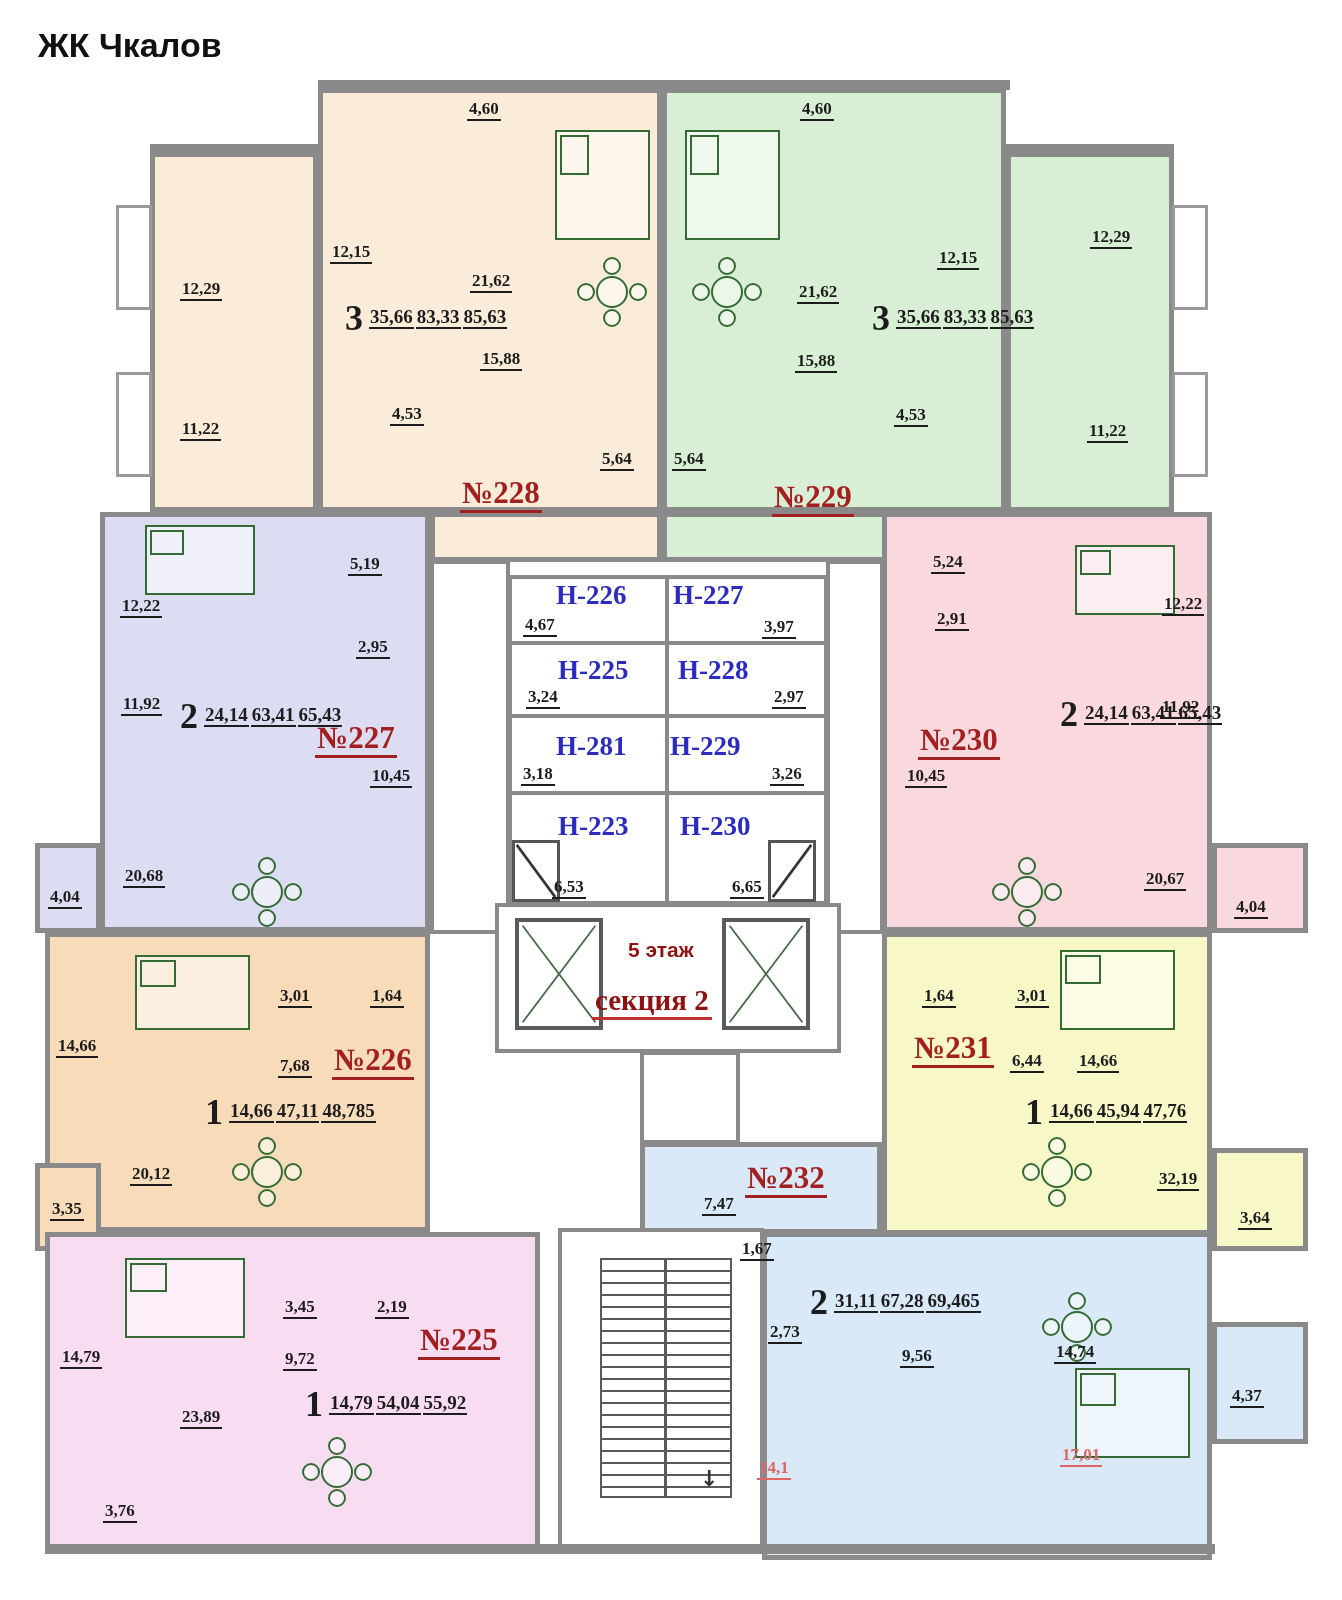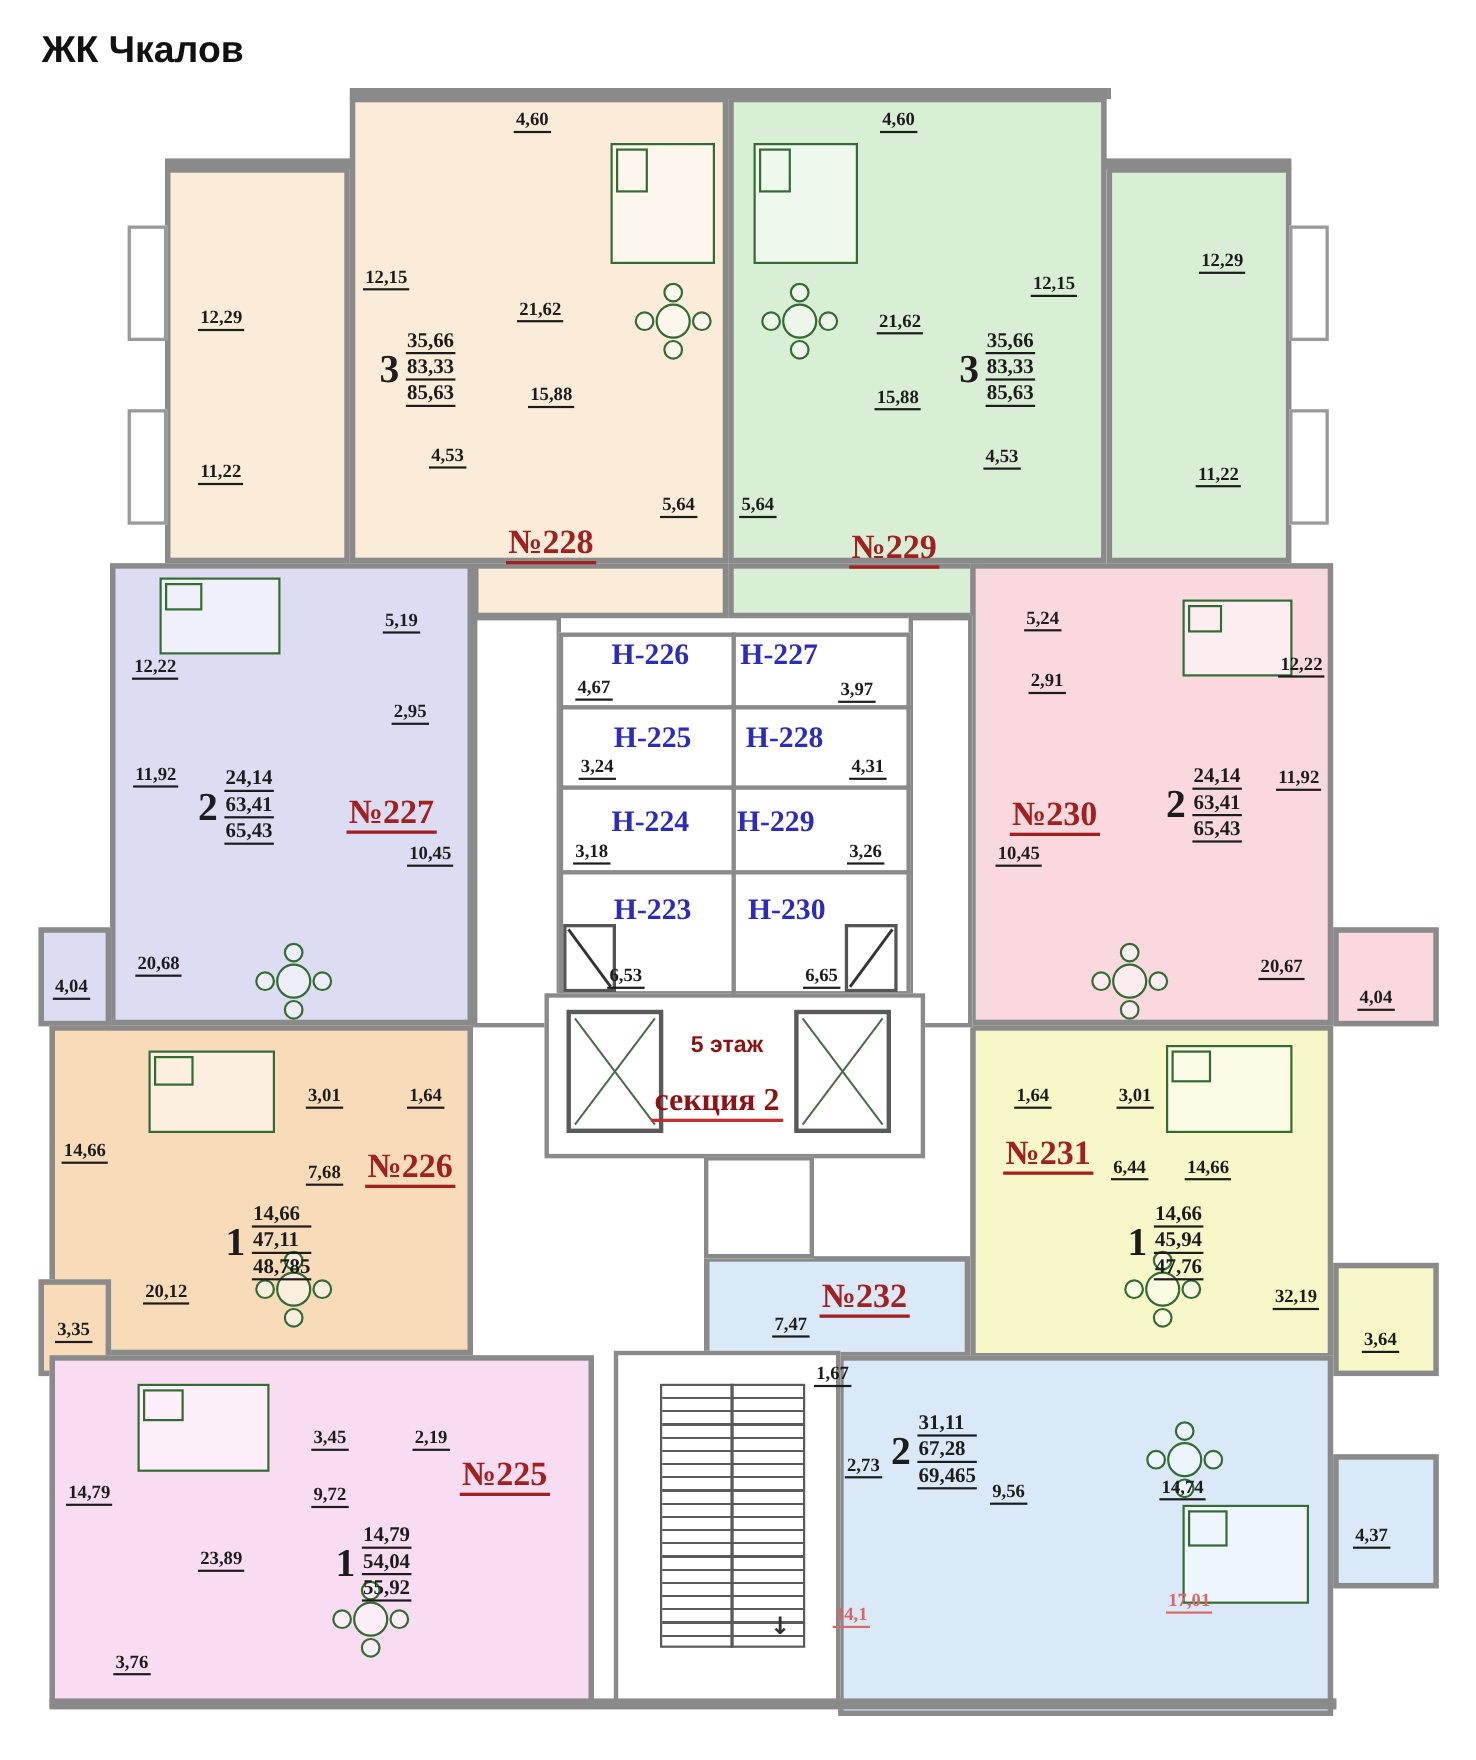--- a/index.html
+++ b/index.html
@@ -11,21 +11,21 @@
   .innerwall{position:absolute;background:#8a8a8a;}
   .title{position:absolute;font:bold 34px "Liberation Sans",sans-serif;color:#111;white-space:nowrap;}
   .dim{position:absolute;font:bold 17px "Liberation Serif",serif;color:#1c1c1c;
        border-bottom:2px solid #1c1c1c;line-height:1.1;padding:0 2px;white-space:nowrap;z-index:40;}
   .dim.red{color:#e06666;border-bottom-color:#e06666;}
   .aptnum{position:absolute;font:bold 31px "Liberation Serif",serif;color:#a32020;
           border-bottom:3px solid #a32020;line-height:1.05;white-space:nowrap;z-index:40;padding:0 2px;}
   .hname{position:absolute;font:bold 27px "Liberation Serif",serif;color:#2b2bbd;white-space:nowrap;z-index:40;}
   .cluster{position:absolute;display:flex;align-items:center;gap:6px;z-index:40;}
   .cluster .digit{font:bold 36px "Liberation Serif",serif;color:#1c1c1c;line-height:1;}
-  .cluster .col{display:flex;flex-direction:column;gap:2px;}
+  .cluster .col{display:flex;flex-direction:row;gap:2px;}
   .cluster .col span{font:bold 19px "Liberation Serif",serif;color:#1c1c1c;
                      border-bottom:2px solid #1c1c1c;line-height:1.05;padding:0 1px;white-space:nowrap;}
   .floor-label{position:absolute;font:bold 21px "Liberation Sans",sans-serif;color:#8f1111;z-index:40;white-space:nowrap;}
   .section-label{position:absolute;font:bold 29px "Liberation Serif",serif;color:#8f1111;
                  border-bottom:3px solid #c03030;z-index:40;white-space:nowrap;padding:0 3px;}
   .elev{position:absolute;background:#fff;border:4px solid #5a5a5a;box-sizing:border-box;z-index:20;}
   .elev svg{position:absolute;left:0;top:0;width:100%;height:100%;}
   .stair-treads{position:absolute;background:repeating-linear-gradient(to bottom,#fff 0 10px,#5a5a5a 10px 12px);
                 border:2px solid #5a5a5a;box-sizing:border-box;z-index:20;}
   .stair-mid{position:absolute;background:#5a5a5a;z-index:21;}
@@ -361,23 +361,23 @@
   <span class="dim red" style="left:1060px;top:1446px">17,01</span>
 
   <div class="hname" style="left:556px;top:580px">Н-226</div>
   <span class="dim" style="left:523px;top:616px">4,67</span>
   <div class="hname" style="left:673px;top:580px">Н-227</div>
   <span class="dim" style="left:762px;top:618px">3,97</span>
 
   <div class="hname" style="left:558px;top:655px">Н-225</div>
   <span class="dim" style="left:526px;top:688px">3,24</span>
   <div class="hname" style="left:678px;top:655px">Н-228</div>
-  <span class="dim" style="left:772px;top:688px">4,31</span>
-
-  <div class="hname" style="left:556px;top:731px">Н-224</div>
+  <span class="dim" style="left:772px;top:688px">2,97</span>
+
+  <div class="hname" style="left:556px;top:731px">Н-281</div>
   <span class="dim" style="left:521px;top:765px">3,18</span>
   <div class="hname" style="left:670px;top:731px">Н-229</div>
   <span class="dim" style="left:770px;top:765px">3,26</span>
 
   <div class="hname" style="left:558px;top:811px">Н-223</div>
   <span class="dim" style="left:552px;top:878px">6,53</span>
   <div class="hname" style="left:680px;top:811px">Н-230</div>
   <span class="dim" style="left:730px;top:878px">6,65</span>
 
   <div class="floor-label" style="left:628px;top:938px">5 этаж</div>

